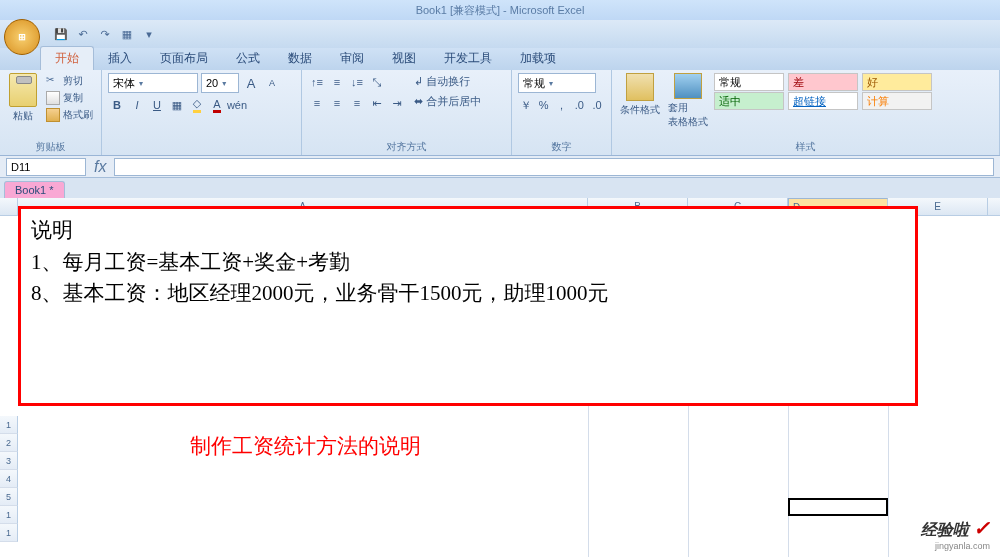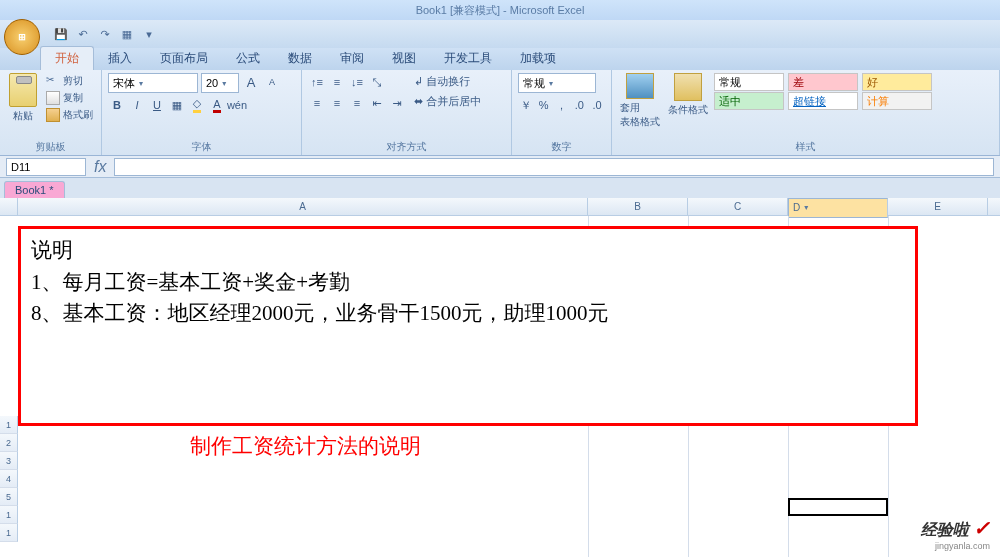--- a/index.html
+++ b/index.html
@@ -31,21 +31,21 @@
 .paste-btn .ic { width:28px; height:34px; background:linear-gradient(#f5e9b0,#e8d070); border:1px solid #c0a030; border-radius:2px; margin-bottom:2px; position:relative;}
 .paste-btn .ic::before{content:"";position:absolute;top:2px;left:6px;width:14px;height:6px;background:#c0c0c0;border:1px solid #888;border-radius:2px;}
 .clip-btns { display:flex; flex-direction:column; gap:1px; font-size:10px; color:#3a5a85;}
 .clip-btns div{display:flex; align-items:center; gap:3px; padding:1px 2px;}
 .clip-btns .ic2{width:14px;height:14px;display:inline-block;}
 .ic-cut{color:#4a6a95;}
 .ic-copy{background:linear-gradient(#fff,#e0e0e0);border:1px solid #aaa;}
 .ic-fmt{background:linear-gradient(#f5d090,#e0b050);border:1px solid #c09030;}
 
 
-.font-row{display:flex; gap:3px; align-items:flex-start;}
+.font-row{display:flex; gap:3px; align-items:center;}
 .sel{height:20px; border:1px solid #9cb6d4; background:#fff; font-size:11px; padding:1px 4px; display:flex; align-items:center; position:relative;}
 .sel::after{content:"▾"; font-size:8px; margin-left:4px; color:#5a7aa0;}
 .font-name{width:90px;}
 .font-size{width:38px;}
 .tiny-btn{width:18px;height:18px;border:1px solid transparent; display:flex;align-items:center;justify-content:center;font-size:11px;color:#3a5a85;}
 .font-btn-row{display:flex;gap:2px;margin-top:3px;}
 .bold{font-weight:bold;}
 .italic{font-style:italic;}
 .under{text-decoration:underline;}
 
@@ -80,21 +80,21 @@
 
 
 .grid{position:relative;height:359px;background:#fff;}
 .col-headers{display:flex;height:18px;background:linear-gradient(#f4f8fc,#dce7f3);border-bottom:1px solid #b8cde4;}
 .row-hdr-corner{width:18px;border-right:1px solid #b8cde4;}
 .col-hdr{border-right:1px solid #b8cde4;text-align:center;font-size:10px;color:#4a6a90;line-height:18px;}
 .cA{width:570px;} .cB{width:100px;} .cC{width:100px;} .cD{width:100px;} .cE{width:100px;}
 .col-hdr.sel{background:#fde2a2;}
 
 
-.red-box{position:absolute;left:18px;top:28px;width:900px;height:200px;border:3px solid #ff0000;padding:6px 10px;background:#fff;z-index:5;}
+.red-box{position:absolute;left:18px;top:8px;width:900px;height:200px;border:3px solid #ff0000;padding:6px 10px;background:#fff;z-index:5;}
 .red-box p{font-size:21px;color:#000;font-family:宋体,serif;line-height:1.5;}
 .caption{position:absolute;left:190px;top:234px;font-size:21px;color:#ff0000;font-family:宋体;z-index:5;}
 .sel-cell{position:absolute;left:788px;top:300px;width:100px;height:18px;border:2px solid #000;z-index:6;}
 
 
 .vline{position:absolute;top:18px;bottom:0;width:1px;background:#d4ddea;}
 .v1{left:588px;}.v2{left:688px;}.v3{left:788px;}.v4{left:888px;}
 
 
 .watermark{position:absolute;right:10px;bottom:6px;font-size:16px;font-weight:bold;font-style:italic;color:#333;z-index:10;}
@@ -185,21 +185,20 @@
             <span style="border-bottom:3px solid #ffd040;">◇</span>
           </div>
         <div class="tiny-btn">
             <span style="border-bottom:3px solid #c00000;">A</span>
           </div>
         <div class="tiny-btn">
             <span>wén</span>
           </div>
       </div>
     </div>
-    <div class="group-label">字体</div>
   </div>
 
   <div class="group" style="width:210px;">
     <div class="group-body">
       <div class="align-col">
         <div class="align-row">
           <div class="tiny-btn">
               <span>↑≡</span>
             </div>
           <div class="tiny-btn">
@@ -264,27 +263,27 @@
             <span>.0</span>
           </div>
       </div>
     </div>
     <div class="group-label">数字</div>
   </div>
 
   <div class="group" style="flex:1;">
     <div class="group-body">
       <div class="style-big">
+          <div class="sic"></div>
+          <span>条件格式</span>
+        </div>
+      <div class="style-big">
           <div class="sic" style="background:linear-gradient(#a0d0f0,#5090c0);"></div>
           <span style="white-space:pre-line;">套用
 表格格式</span>
-        </div>
-      <div class="style-big">
-          <div class="sic"></div>
-          <span>条件格式</span>
         </div>
       <div class="style-cells">
         <div class="style-cell sc-normal">常规</div>
         <div class="style-cell sc-ok">适中</div>
       </div>
       <div class="style-cells">
         <div class="style-cell sc-bad">差</div>
         <div class="style-cell sc-link">超链接</div>
       </div>
       <div class="style-cells">

